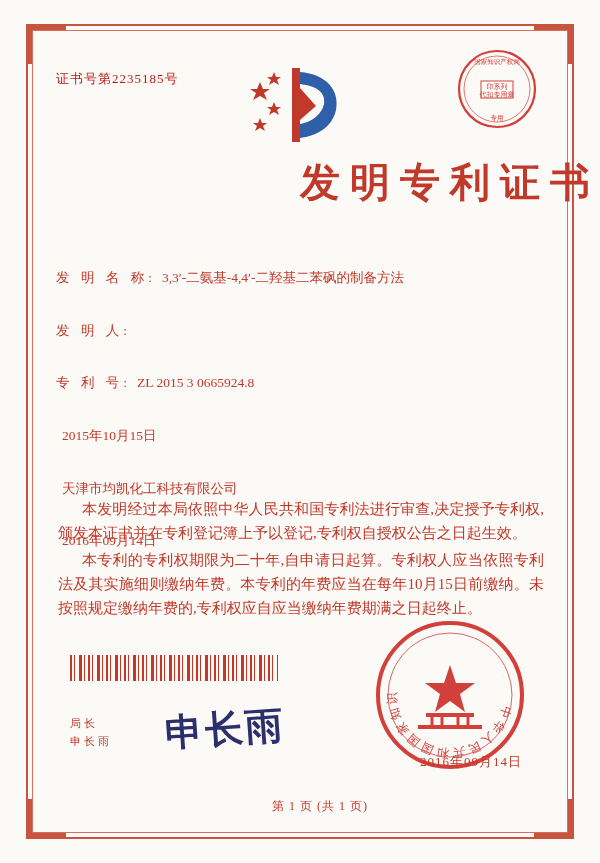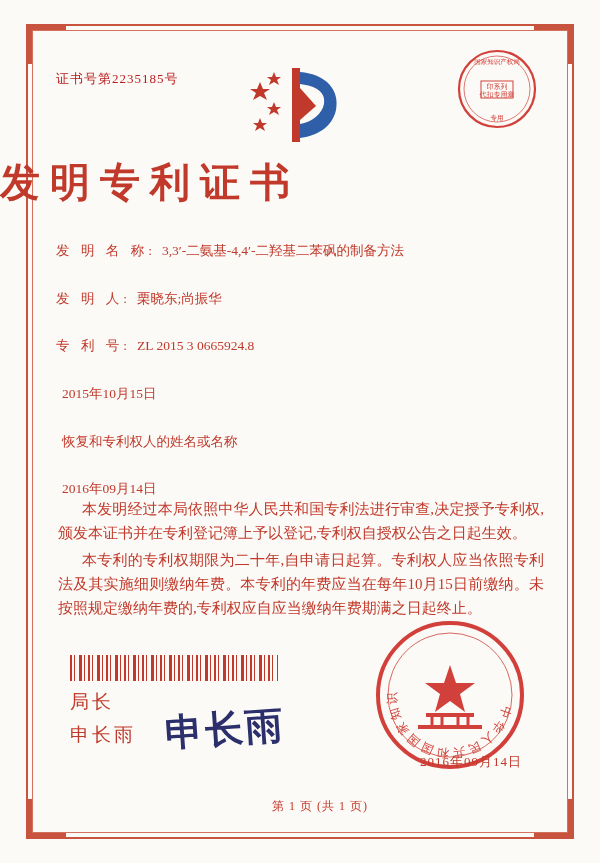--- a/index.html
+++ b/index.html
@@ -47,38 +47,39 @@
   .logo svg{display:block;}
 
   
   .seal-top{
     position:absolute;right:62px;top:48px;width:82px;height:82px;
   }
   .seal-top svg{display:block;}
 
   .title{
     position:absolute;left:0;right:0;top:155px;
-    text-align:left;
+    text-align:right;
     font-size:40px;
     letter-spacing:10px;
     font-weight:bold;
     color:#c0392b;
     font-family:Liberation Sans, sans-serif;
   }
 
   .fields{
     position:absolute;left:56px;top:238px;right:56px;
     font-size:13.5px;
     line-height:1.9;
     color:#c0392b;
   }
   .field{
     display:flex;
     margin-bottom:22px;
     align-items:flex-start;
+    margin-top:27px;
   }
   .flabel{
     white-space:nowrap;
     letter-spacing:4px;
   }
   .fvalue{
     margin-left:6px;
     letter-spacing:0px;
   }
 
@@ -108,21 +109,21 @@
     position:absolute;right:72px;bottom:90px;width:156px;height:156px;
   }
   .seal-big svg{display:block;}
   .seal-date{
     position:absolute;right:78px;bottom:92px;
     font-size:13px;color:#c0392b;letter-spacing:1px;
   }
 
   .director{
     position:absolute;left:70px;bottom:112px;
-    font-size:19px;line-height:1.7;letter-spacing:3px;color:#c0392b;
+    font-size:11px;line-height:1.7;letter-spacing:3px;color:#c0392b;
   }
   .signature{
     position:absolute;left:165px;bottom:108px;
     font-size:38px;
     font-family:"DejaVu Serif", serif;
     color:#2b2f6b;
     transform:rotate(-4deg);
     letter-spacing:2px;
     font-weight:bold;
   }
@@ -172,31 +173,30 @@
 
   <div class="title">发明专利证书</div>
 
   <div class="fields">
     <div class="field">
       <span class="flabel">发 明 名 称:</span>
       <span class="fvalue">3,3′-二氨基-4,4′-二羟基二苯砜的制备方法</span>
     </div>
     <div class="field">
       <span class="flabel">发 明 人:</span>
-      <span class="fvalue">栗晓东;尚振华</span>
     </div>
     <div class="field">
       <span class="flabel">专 利 号:</span>
       <span class="fvalue">ZL 2015 3 0665924.8</span>
     </div>
     <div class="field">
       <span class="fvalue">2015年10月15日</span>
     </div>
     <div class="field">
-      <span class="fvalue">恢复和专利权人的姓名或名称</span>
+      <span class="fvalue">天津市均凯化工科技有限公司</span>
     </div>
     <div class="field">
       <span class="fvalue">2016年09月14日</span>
     </div>
   </div>
 
   <div class="body-text">
     <p>本发明经过本局依照中华人民共和国专利法进行审查,决定授予专利权,颁发本证书并在专利登记簿上予以登记,专利权自授权公告之日起生效。</p>
     <p>本专利的专利权期限为二十年,自申请日起算。专利权人应当依照专利法及其实施细则缴纳年费。本专利的年费应当在每年10月15日前缴纳。未按照规定缴纳年费的,专利权应自应当缴纳年费期满之日起终止。</p>
   </div>

